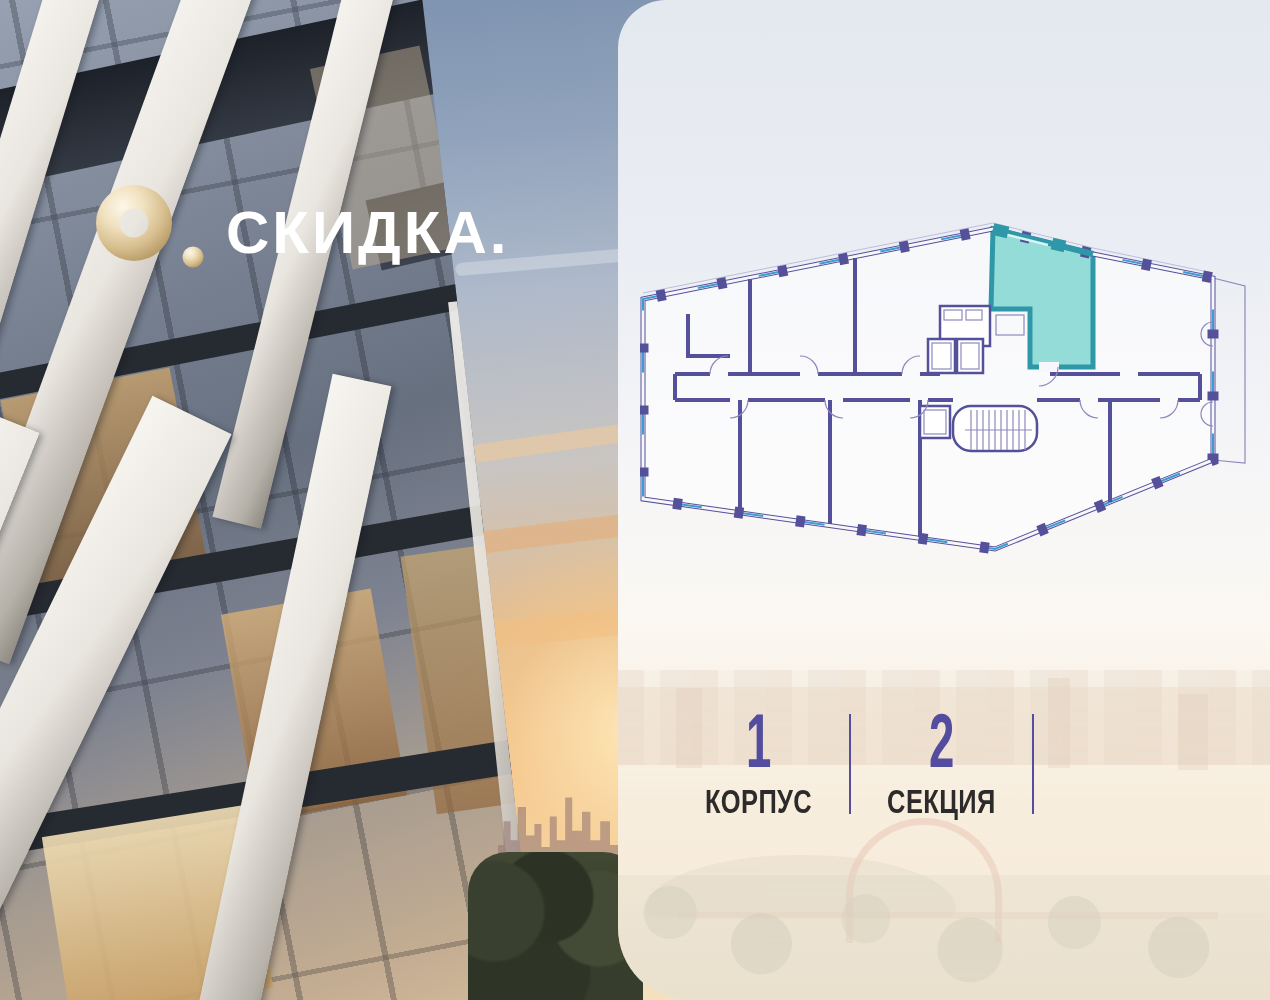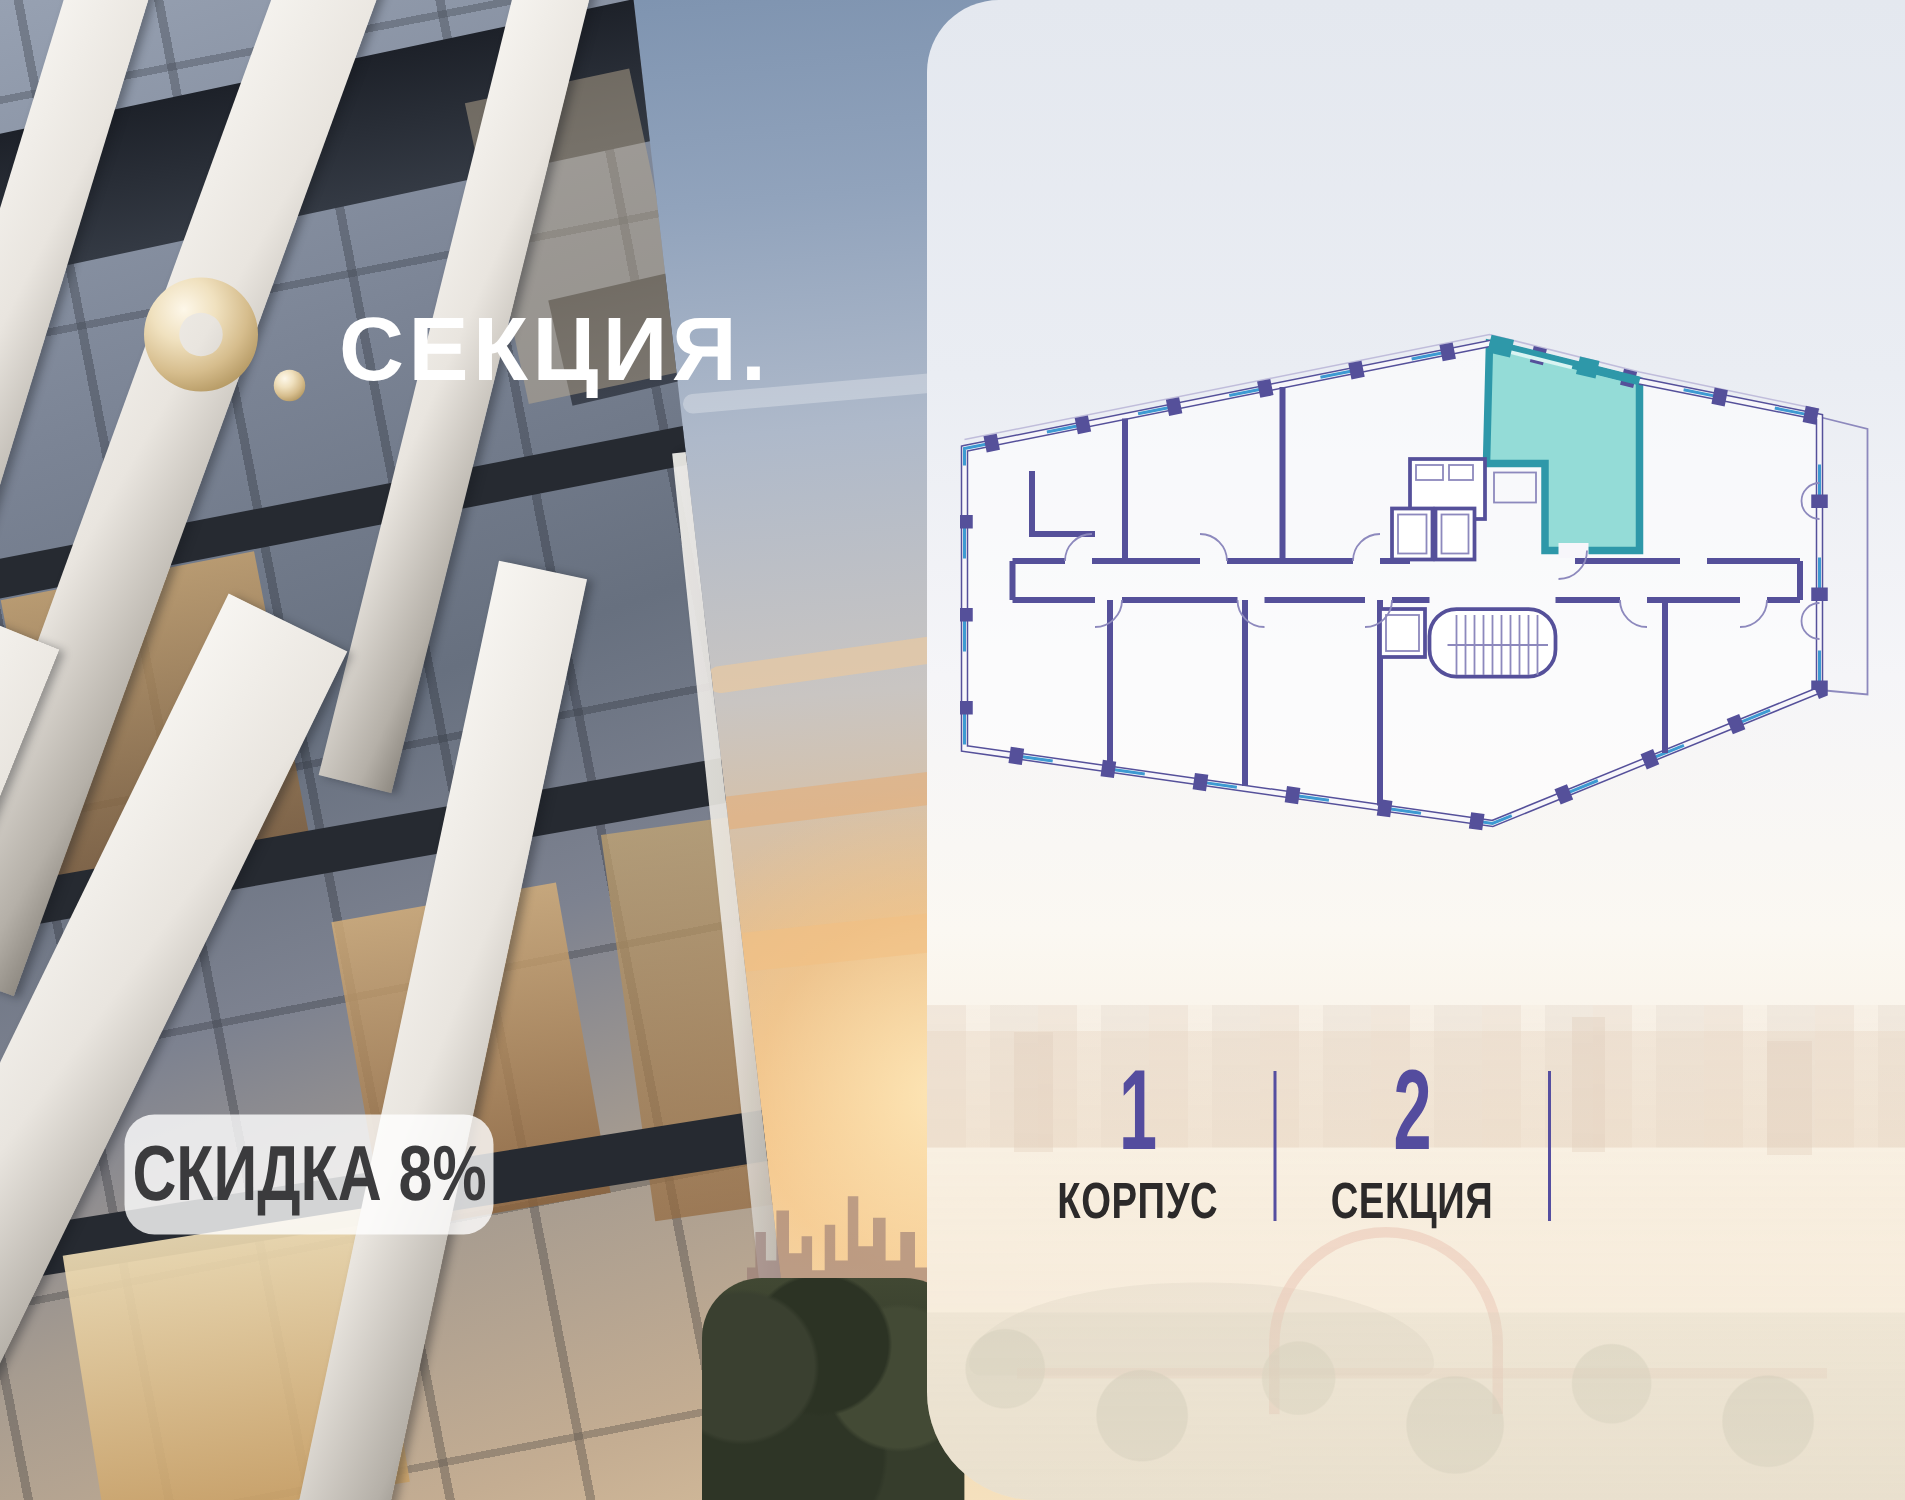--- a/index.html
+++ b/index.html
@@ -156,25 +156,22 @@
           <stop offset="0" stop-color="#fdf7e9"></stop>
           <stop offset=".35" stop-color="#f0e1bf"></stop>
           <stop offset=".7" stop-color="#d6bd8d"></stop>
           <stop offset="1" stop-color="#b1955f"></stop>
         </radialGradient>
       </defs>
       <path fill-rule="evenodd" fill="url(#gold)" d="M80,48 A38,38 0 1 1 4,48 A38,38 0 1 1 80,48 Z
            M56.5,48 A14.5,14.5 0 1 0 27.5,48 A14.5,14.5 0 1 0 56.5,48 Z"></path>
       <circle cx="101" cy="82" r="10.5" fill="url(#gold)"></circle>
     </svg>
-    <div class="wordmark">СЕКЦИЯ.</div>
-
-    <div class="badge">
-      <span class="badge-text cond">СКИДКА 8%</span>
-    </div>
+    <div class="wordmark">СКИДКА.</div>
+
   </div>
 
   <div class="card">
 
     <div class="cityscape">
       <div class="c-buildings"></div>
       <div class="c-tower t1"></div>
       <div class="c-tower t2"></div>
       <div class="c-tower t3"></div>
       <div class="stadium"></div>

